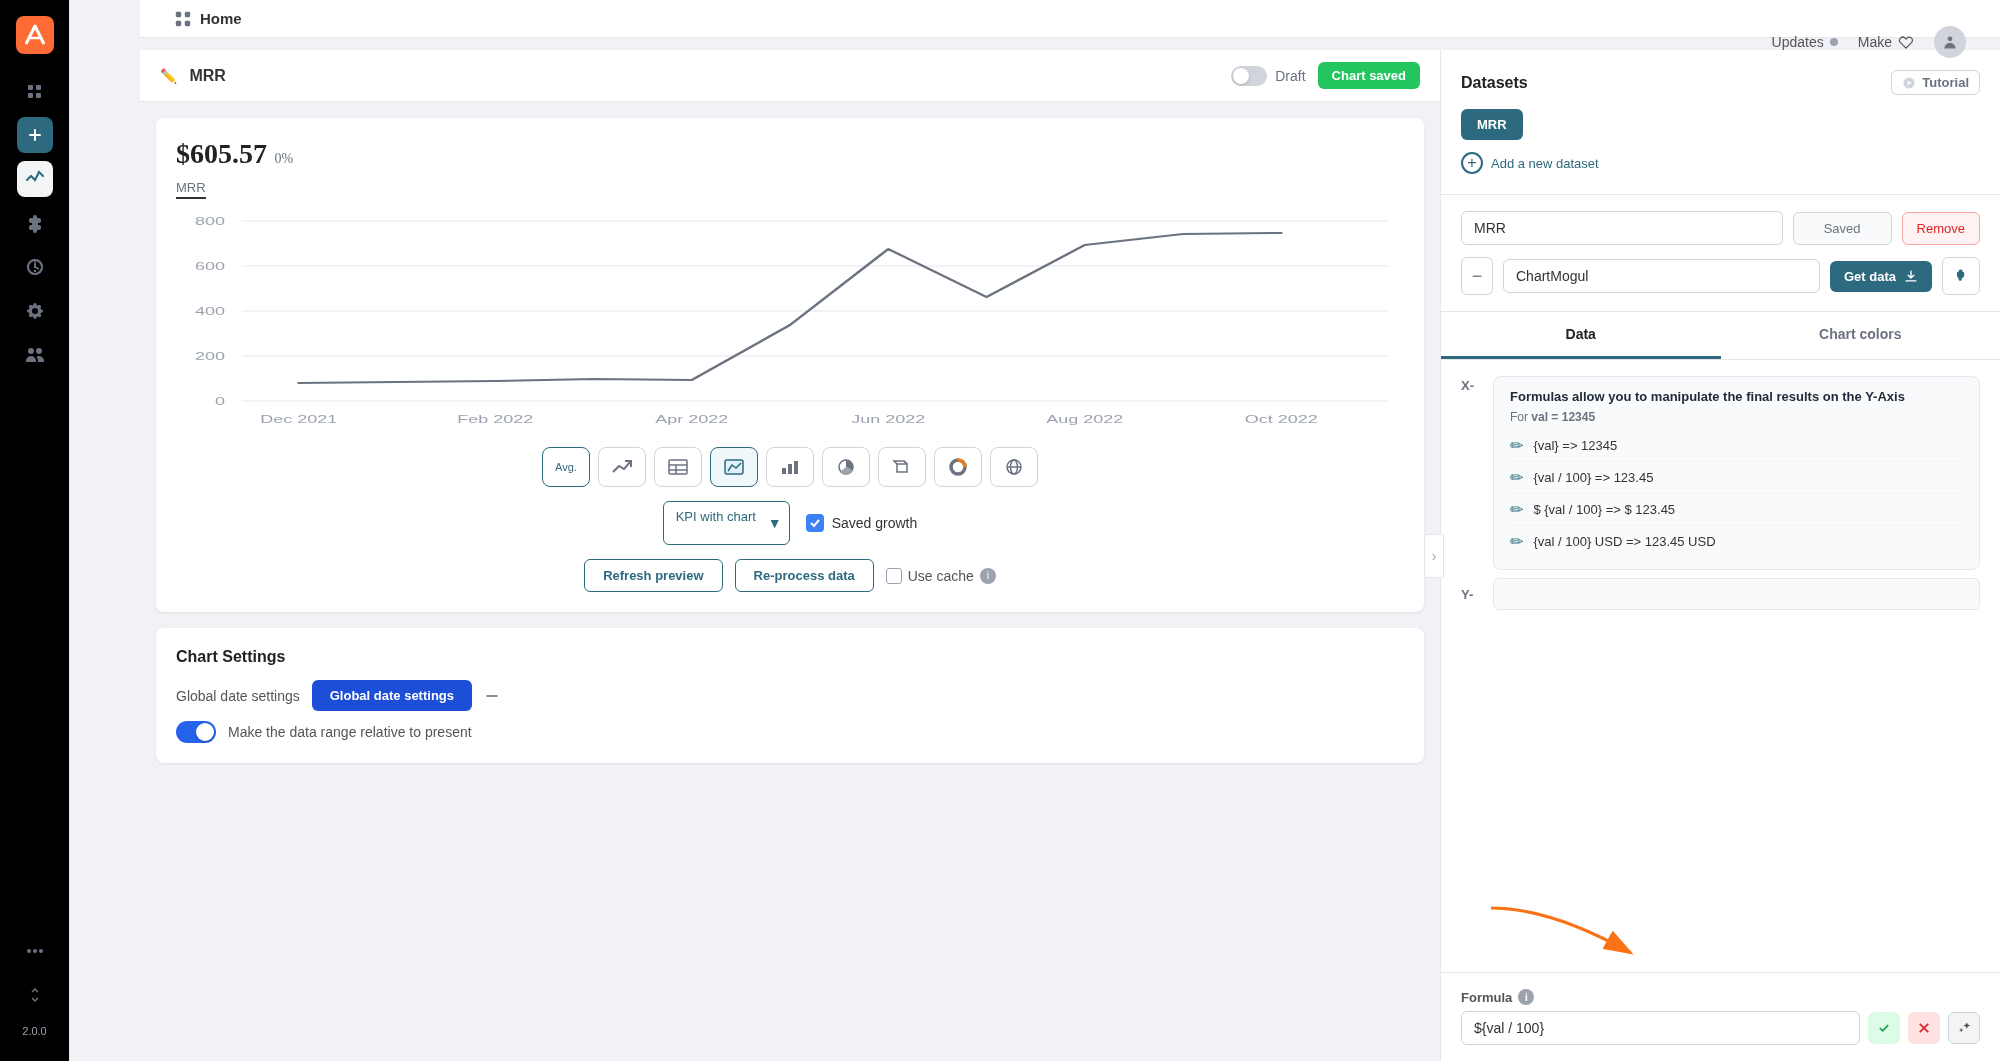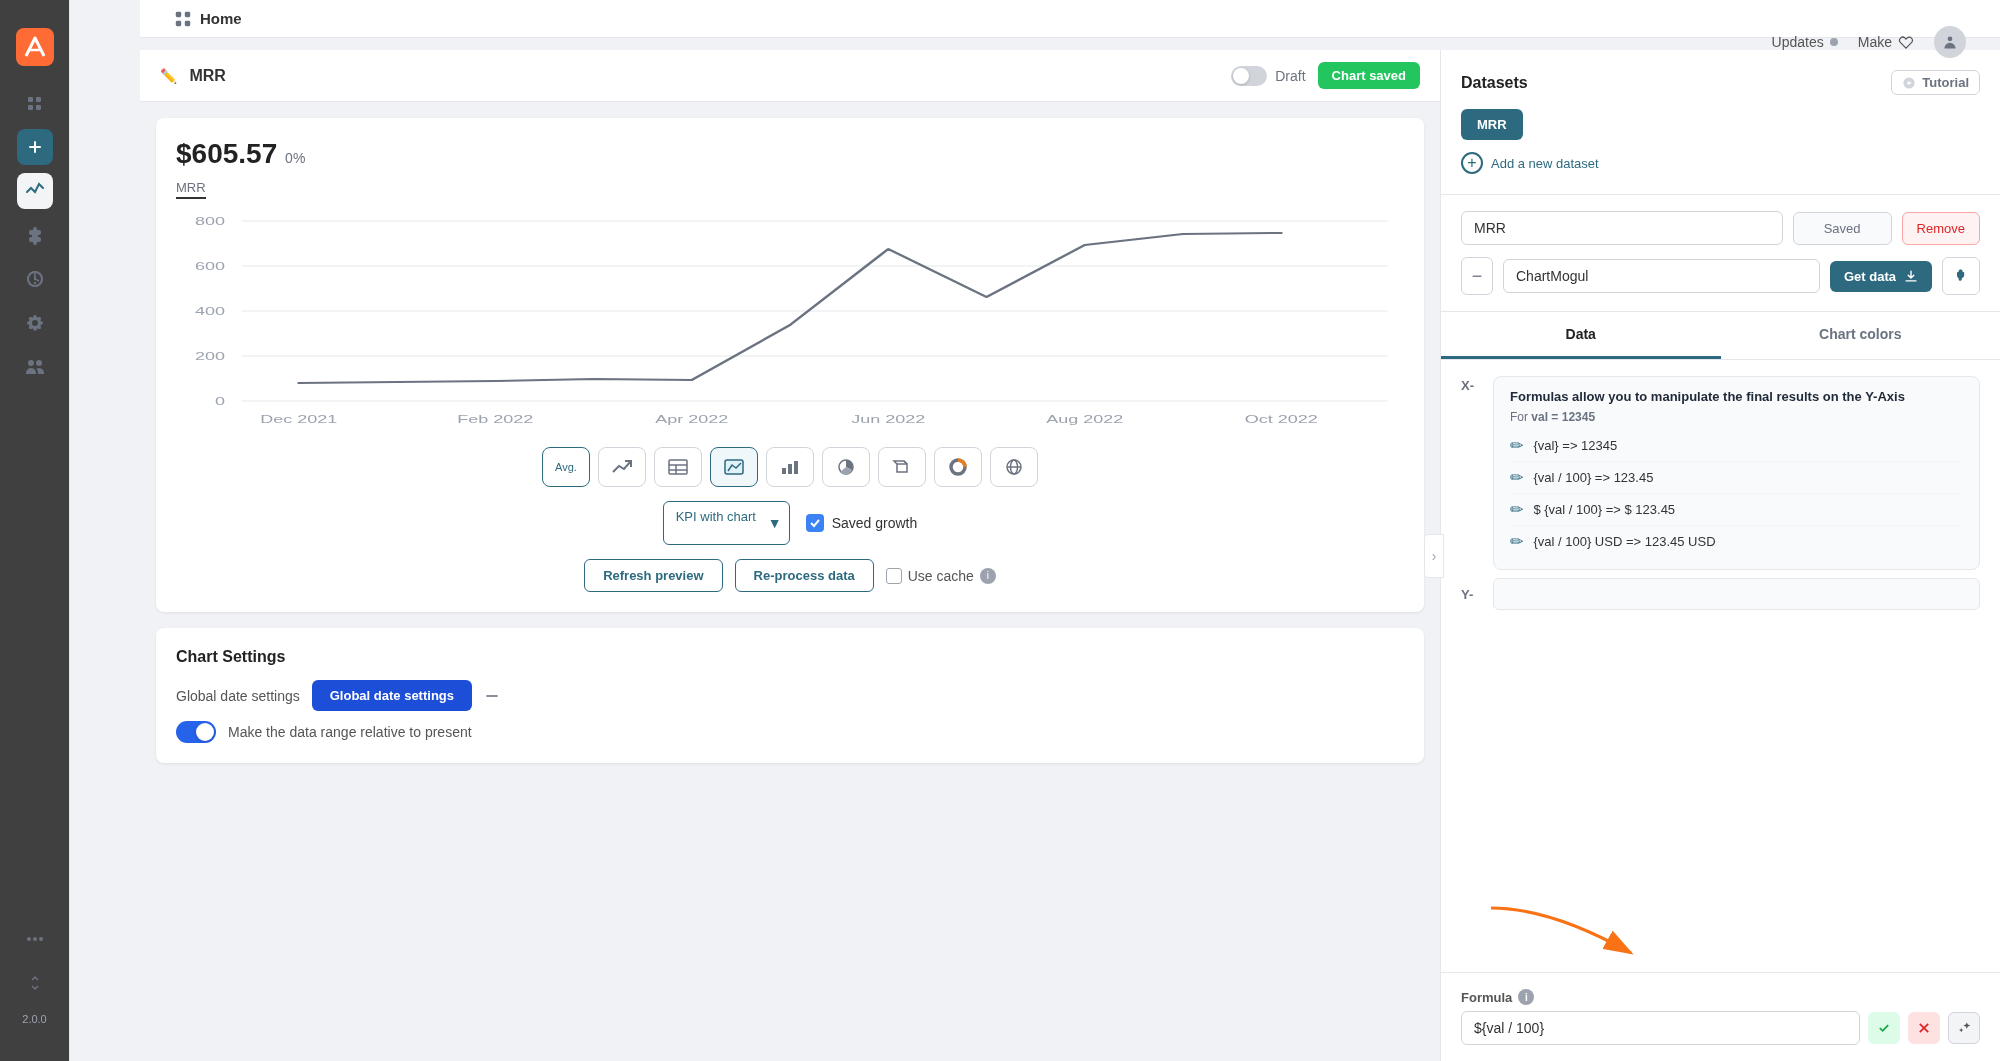--- a/index.html
+++ b/index.html
@@ -1,21 +1,21 @@
 <!DOCTYPE html>
 <html><head>
   <meta charset="utf-8">
   <style>
     * { box-sizing: border-box; margin: 0; padding: 0; }
     body { font-family: -apple-system, BlinkMacSystemFont, 'Segoe UI', sans-serif; font-size: 14px; background: #f0f2f5; color: #333; }
 
     .app-layout { display: flex; height: 1061px; width: 2000px; overflow: hidden; }
 
     
-    .sidebar { width: 70px; background: #404040; border-right: 1px solid #e5e7eb; display: flex; flex-direction: column; align-items: center; padding: 28px 0; gap: 8px; }
+    .sidebar { width: 70px; background: #000000; border-right: 1px solid #e5e7eb; display: flex; flex-direction: column; align-items: center; padding: 16px 0; gap: 8px; }
     .sidebar-icon { width: 36px; height: 36px; display: flex; align-items: center; justify-content: center; border-radius: 8px; cursor: pointer; color: #6b7280; }
     .sidebar-icon.active { background: #f3f4f6; color: #2d6a7f; }
     .sidebar-icon svg { width: 20px; height: 20px; }
     .sidebar-icon.add-icon { background: #2d6a7f; color: #fff; border-radius: 8px; }
     .sidebar-spacer { flex: 1; }
     .sidebar-version { font-size: 11px; color: #9ca3af; margin-top: auto; padding-bottom: 8px; }
 
     
     .topnav { position: absolute; top: 0; left: 70px; right: 0; height: 38px; background: #fff; border-bottom: 1px solid #e5e7eb; display: flex; align-items: center; padding: 0 34px; z-index: 10; }
     .topnav-home { display: flex; align-items: center; gap: 8px; font-weight: 600; font-size: 15px; color: #333; }
@@ -250,21 +250,21 @@
           <div class="draft-toggle">
             <div class="toggle-track">
               <div class="toggle-thumb"></div>
             </div>
             <span class="draft-label">Draft</span>
           </div>
           <div class="chart-saved-badge">Chart saved</div>
         </div>
 
         <div class="preview-card">
-          <div style="margin-bottom:8px;">
+          <div style="margin-bottom:8px;font-family:Liberation Serif, serif;">
             <span class="kpi-value">$605.57</span>
             <span class="kpi-percent">0%</span>
           </div>
           <div class="kpi-label">MRR</div>
 
           
           <div class="chart-container">
             <svg class="chart-svg" viewBox="0 0 750 220" preserveAspectRatio="none">
 
               <line x1="40" y1="10" x2="740" y2="10" stroke="#e5e7eb" stroke-width="1"></line>

